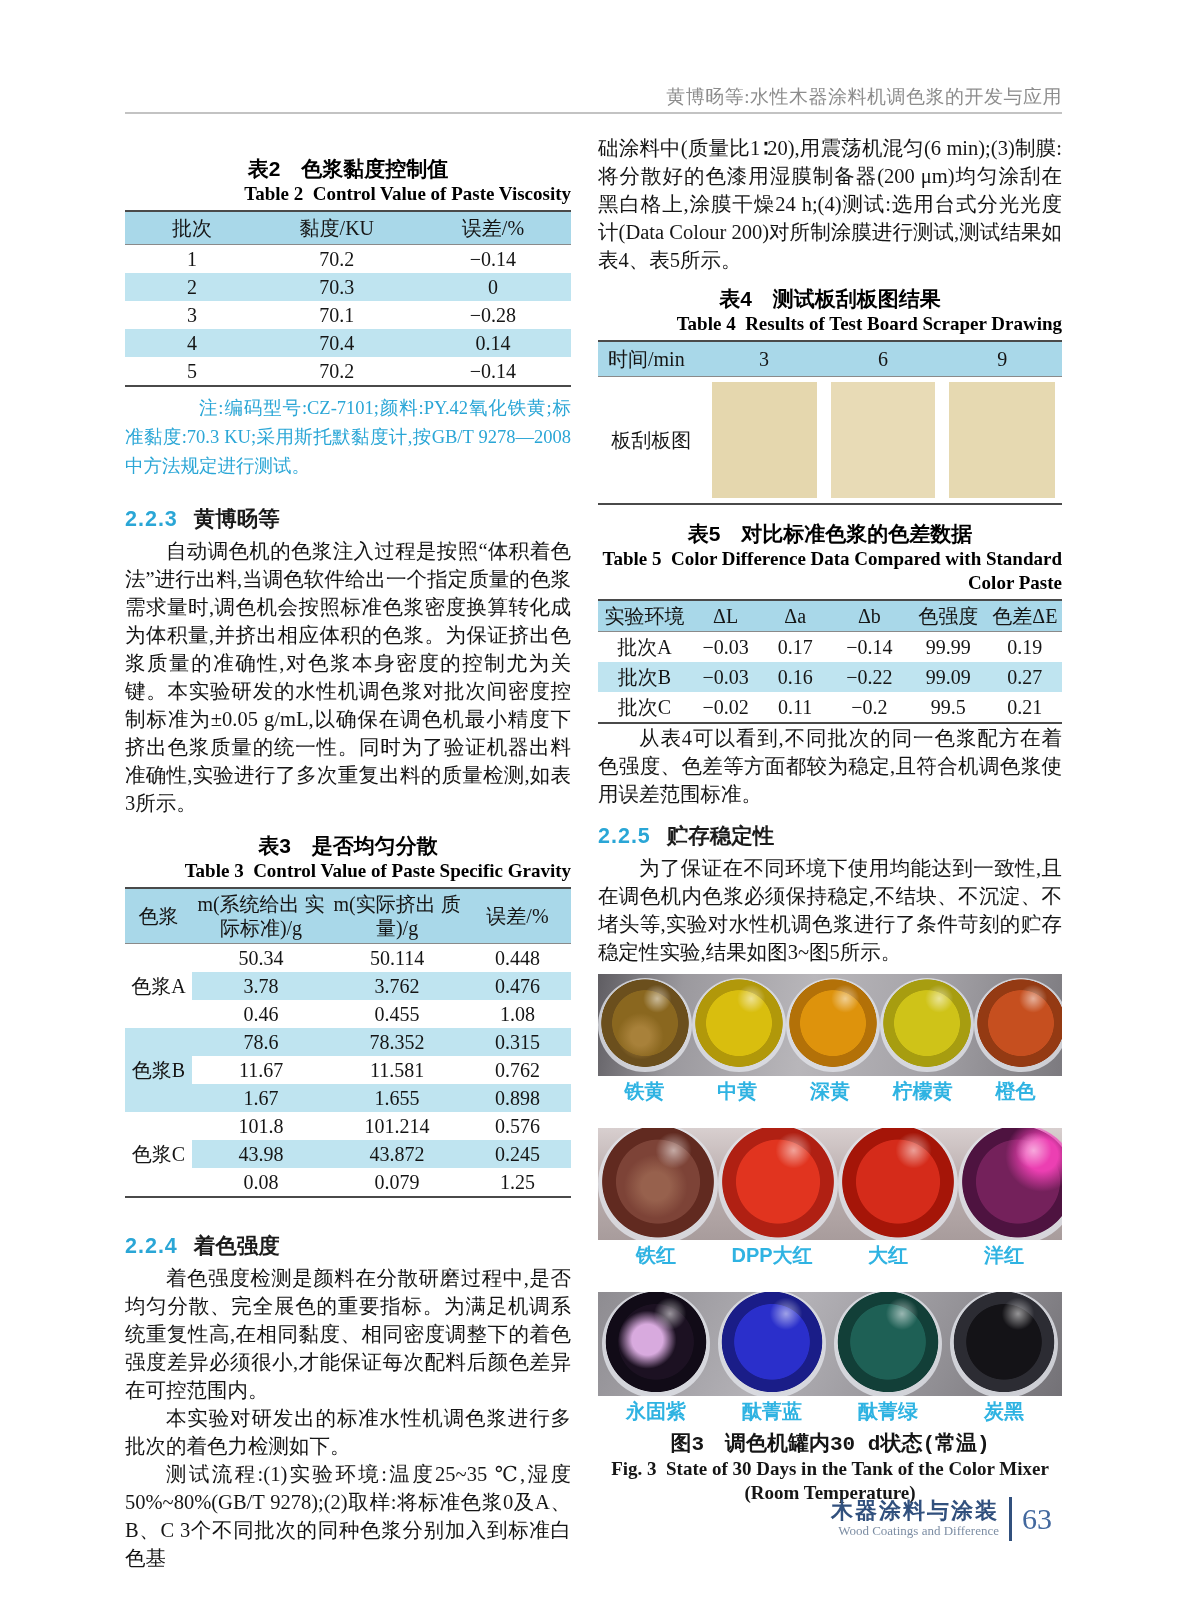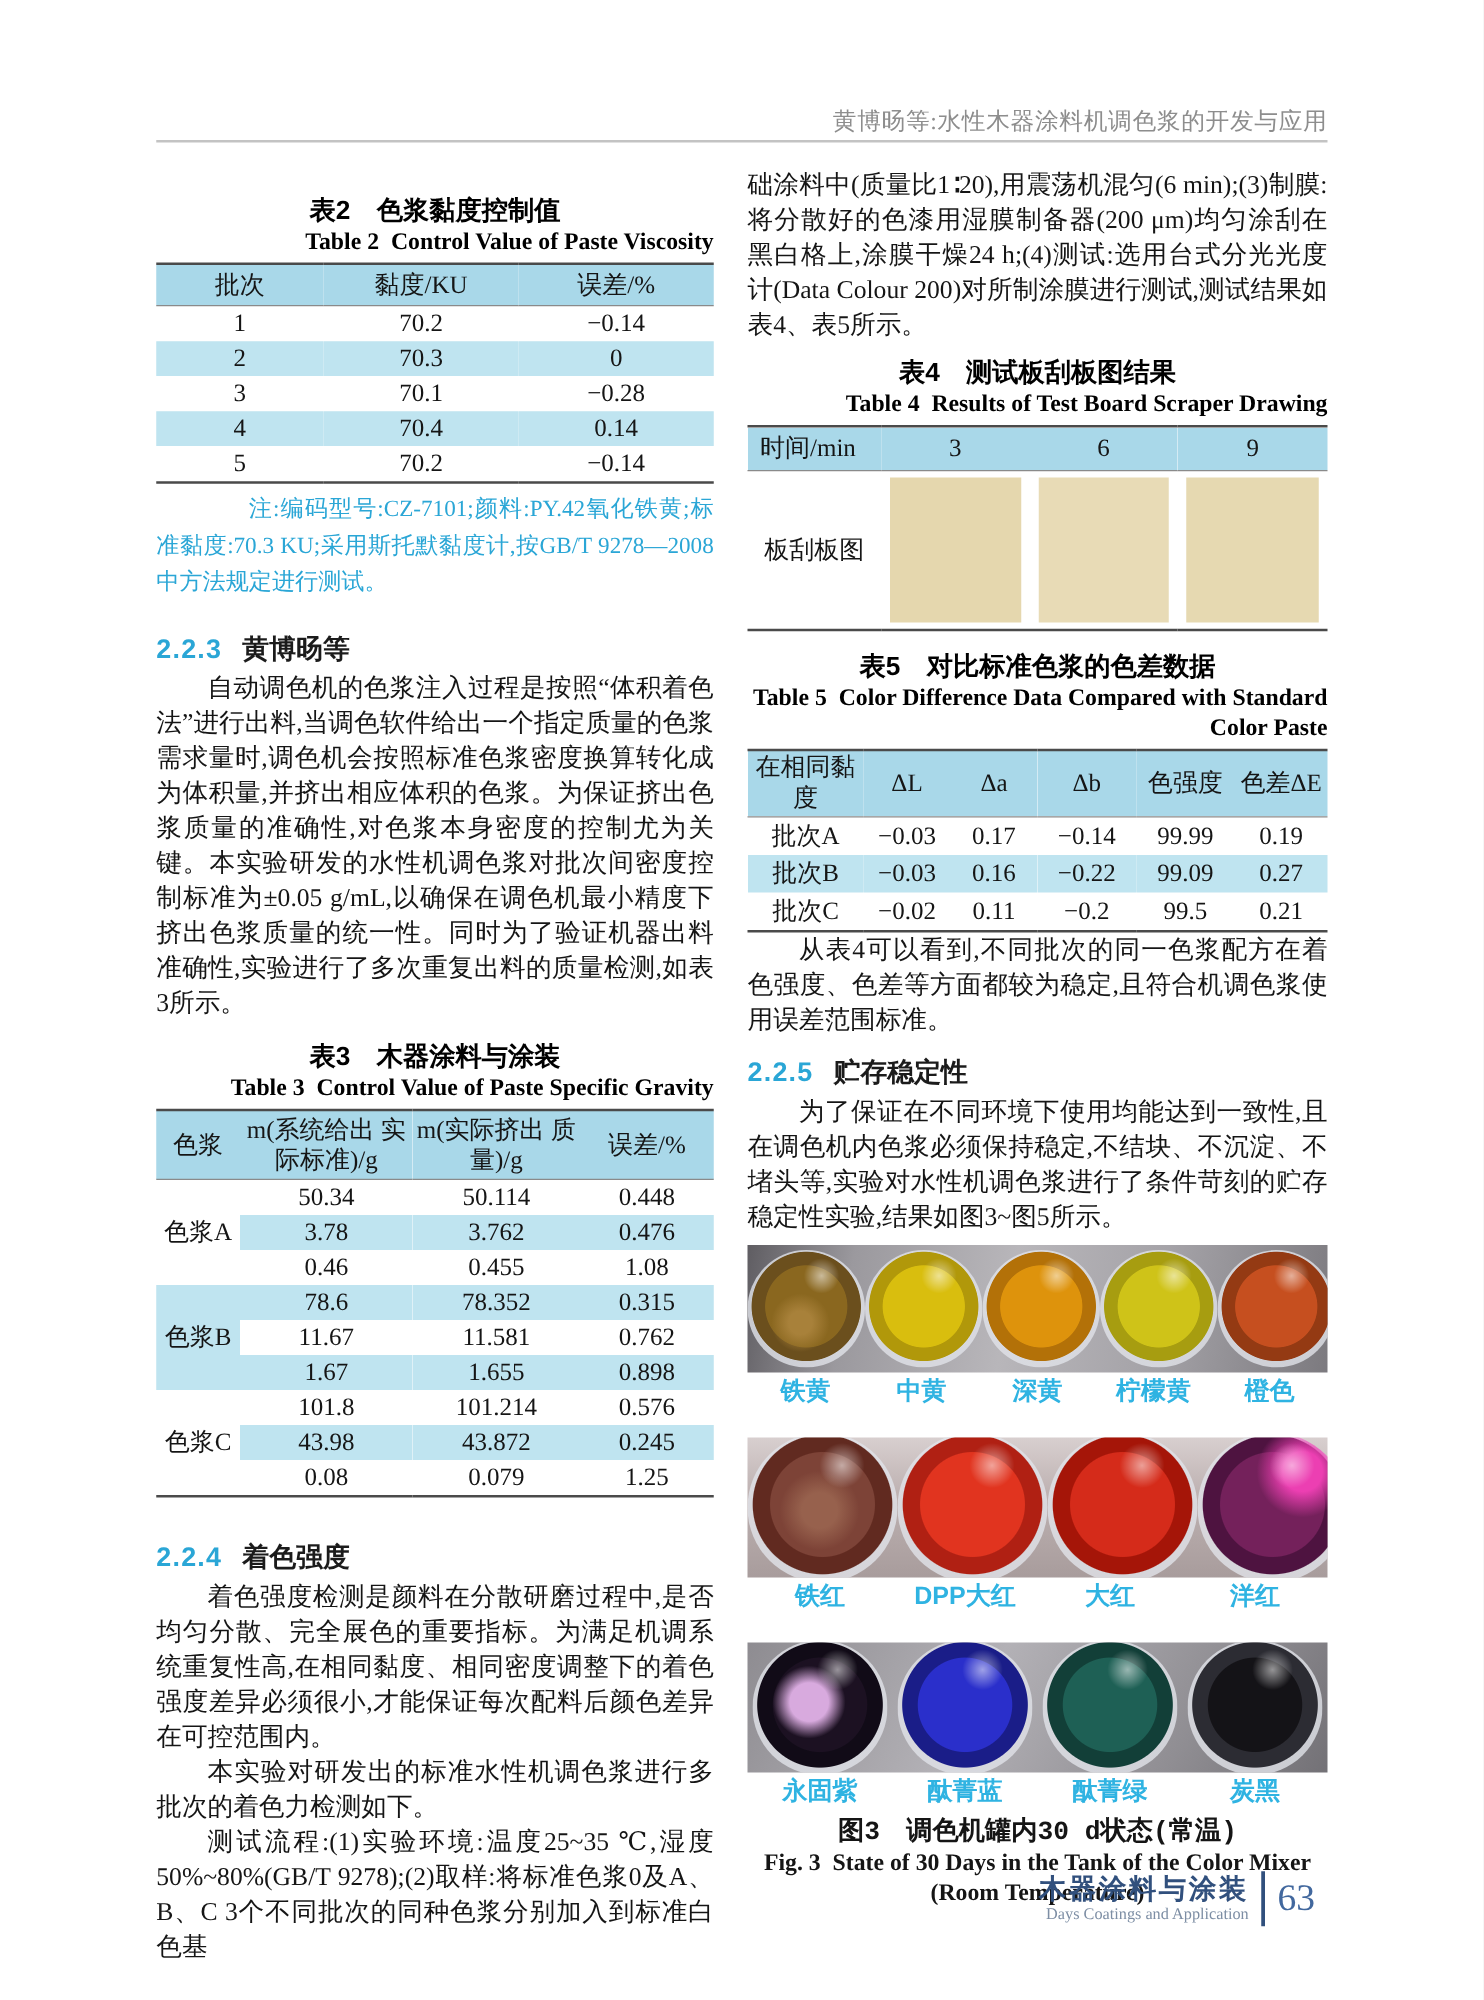--- a/index.html
+++ b/index.html
@@ -113,21 +113,21 @@
         </tbody>
     </table>
     <div class="note">注:编码型号:CZ-7101;颜料:PY.42氧化铁黄;标准黏度:70.3 KU;采用斯托默黏度计,按GB/T 9278—2008中方法规定进行测试。</div>
 
     <div class="sec-head">
       <span class="sec-num">2.2.3</span>
       <span class="sec-title">黄博旸等</span>
     </div>
     <p class="body indent">自动调色机的色浆注入过程是按照“体积着色法”进行出料,当调色软件给出一个指定质量的色浆需求量时,调色机会按照标准色浆密度换算转化成为体积量,并挤出相应体积的色浆。为保证挤出色浆质量的准确性,对色浆本身密度的控制尤为关键。本实验研发的水性机调色浆对批次间密度控制标准为±0.05 g/mL,以确保在调色机最小精度下挤出色浆质量的统一性。同时为了验证机器出料准确性,实验进行了多次重复出料的质量检测,如表3所示。</p>
 
-    <div class="tbl-title-cn gap16">表3　木器涂料与涂装</div>
+    <div class="tbl-title-cn gap16">表3　是否均匀分散</div>
     <div class="tbl-title-en">Table 3  Control Value of Paste Specific Gravity</div>
     <table class="datatable" id="table3">
       <colgroup>
           <col style="width:15%">
           <col style="width:31%">
           <col style="width:30%">
           <col style="width:24%">
         </colgroup>
       <thead>
           <tr>
@@ -242,21 +242,21 @@
       <colgroup>
           <col style="width:20%">
           <col style="width:15%">
           <col style="width:15%">
           <col style="width:17%">
           <col style="width:17%">
           <col style="width:16%">
         </colgroup>
       <thead>
           <tr>
-            <td>在相同黏度</td>
+            <td>实验环境</td>
             <td>ΔL</td>
             <td>Δa</td>
             <td>Δb</td>
             <td>色强度</td>
             <td>色差ΔE</td>
           </tr>
         </thead>
       <tbody>
           <tr>
             <td>批次A</td>
@@ -333,19 +333,19 @@
       </div>
 
     <div class="fig-cap-cn">图3　调色机罐内30 d状态(常温)</div>
     <div class="fig-cap-en">Fig. 3  State of 30 Days in the Tank of the Color Mixer</div>
     <div class="fig-cap-en">(Room Temperature)</div>
   </div>
 
   <div class="footer">
     <div class="names">
       <div class="journal-cn">木器涂料与涂装</div>
-      <div class="journal-en">Days Coatings and Application</div>
+      <div class="journal-en">Wood Coatings and Difference</div>
     </div>
     <div class="bar"></div>
     <div class="page-num">63</div>
   </div>
 
 </div>
 
 </body></html>

